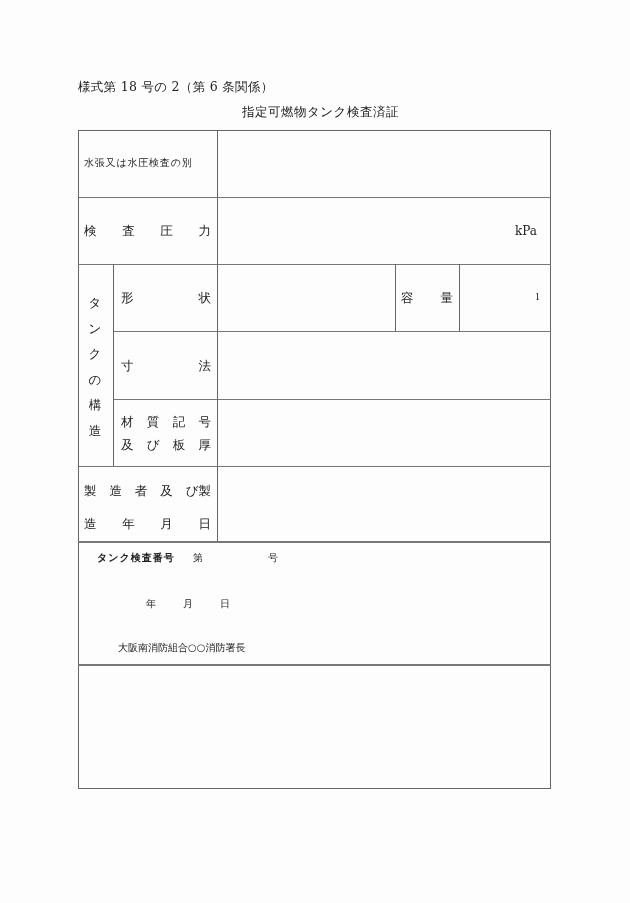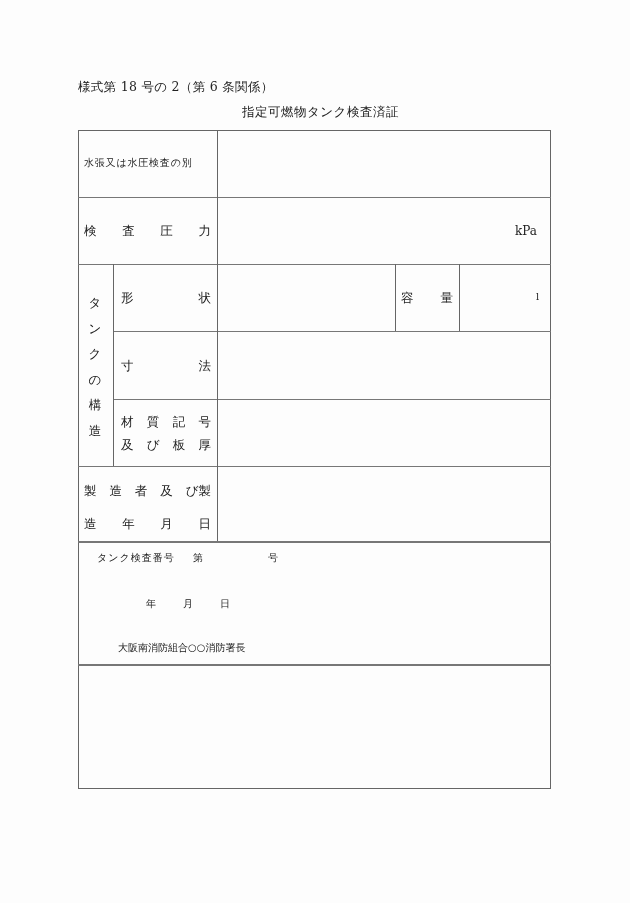--- a/index.html
+++ b/index.html
@@ -100,21 +100,21 @@
   <span>び製</span>
 </div>
 <div class="spread" style="left:84px; top:516px; width:127px;">
   <span>造</span>
   <span>年</span>
   <span>月</span>
   <span>日</span>
 </div>
 <div style="position:absolute; left:218px; top:467px; width:332px; height:74px;"></div>
 
-<div class="txt" style="left:97px; top:551px; letter-spacing:1px;">タンク検査番号</div>
+<div class="txt" style="left:97px; top:551px; letter-spacing:1px;font-weight:bold;">タンク検査番号</div>
 <div class="txt" style="left:193px; top:551px;">第</div>
 <div style="position:absolute; left:210px; top:546px; width:55px; height:20px;"></div>
 <div class="txt" style="left:268px; top:551px;">号</div>
 
 <div class="txt" style="left:146px; top:597px;">年</div>
 <div class="txt" style="left:183px; top:597px;">月</div>
 <div class="txt" style="left:220px; top:597px;">日</div>
 
 <div class="txt" style="left:118px; top:641px;">大阪南消防組合○○消防署長</div>
 

